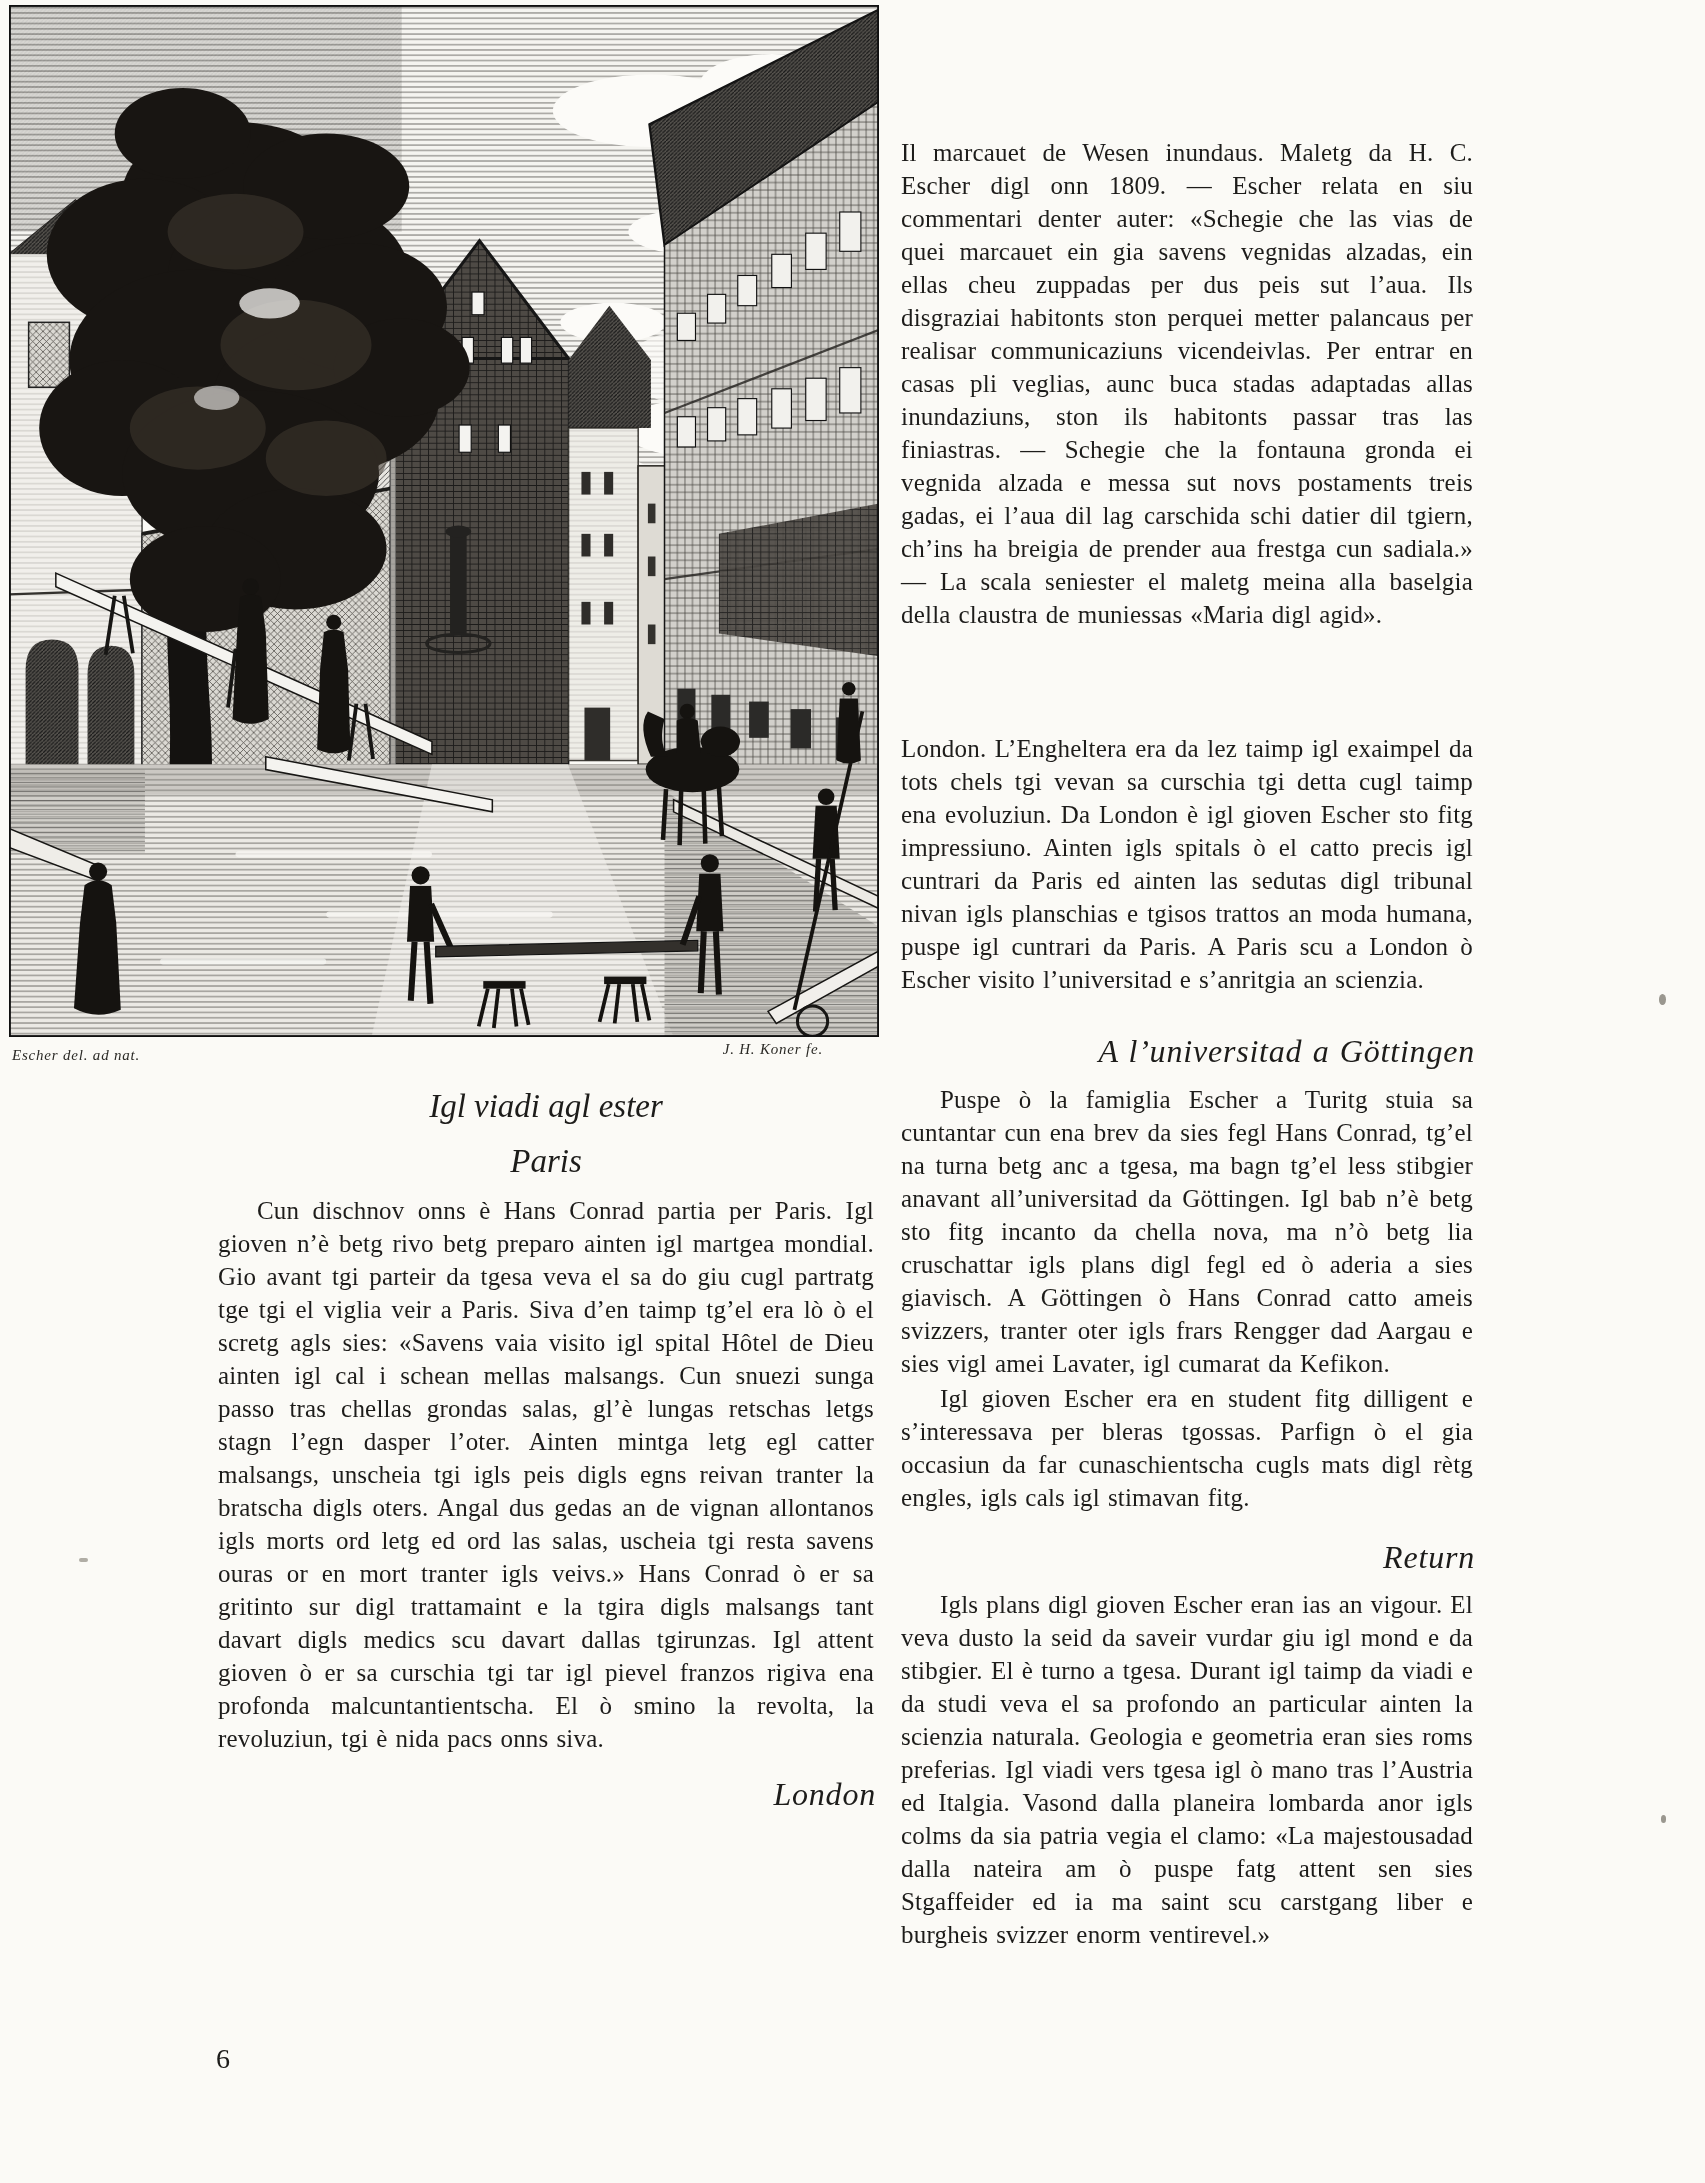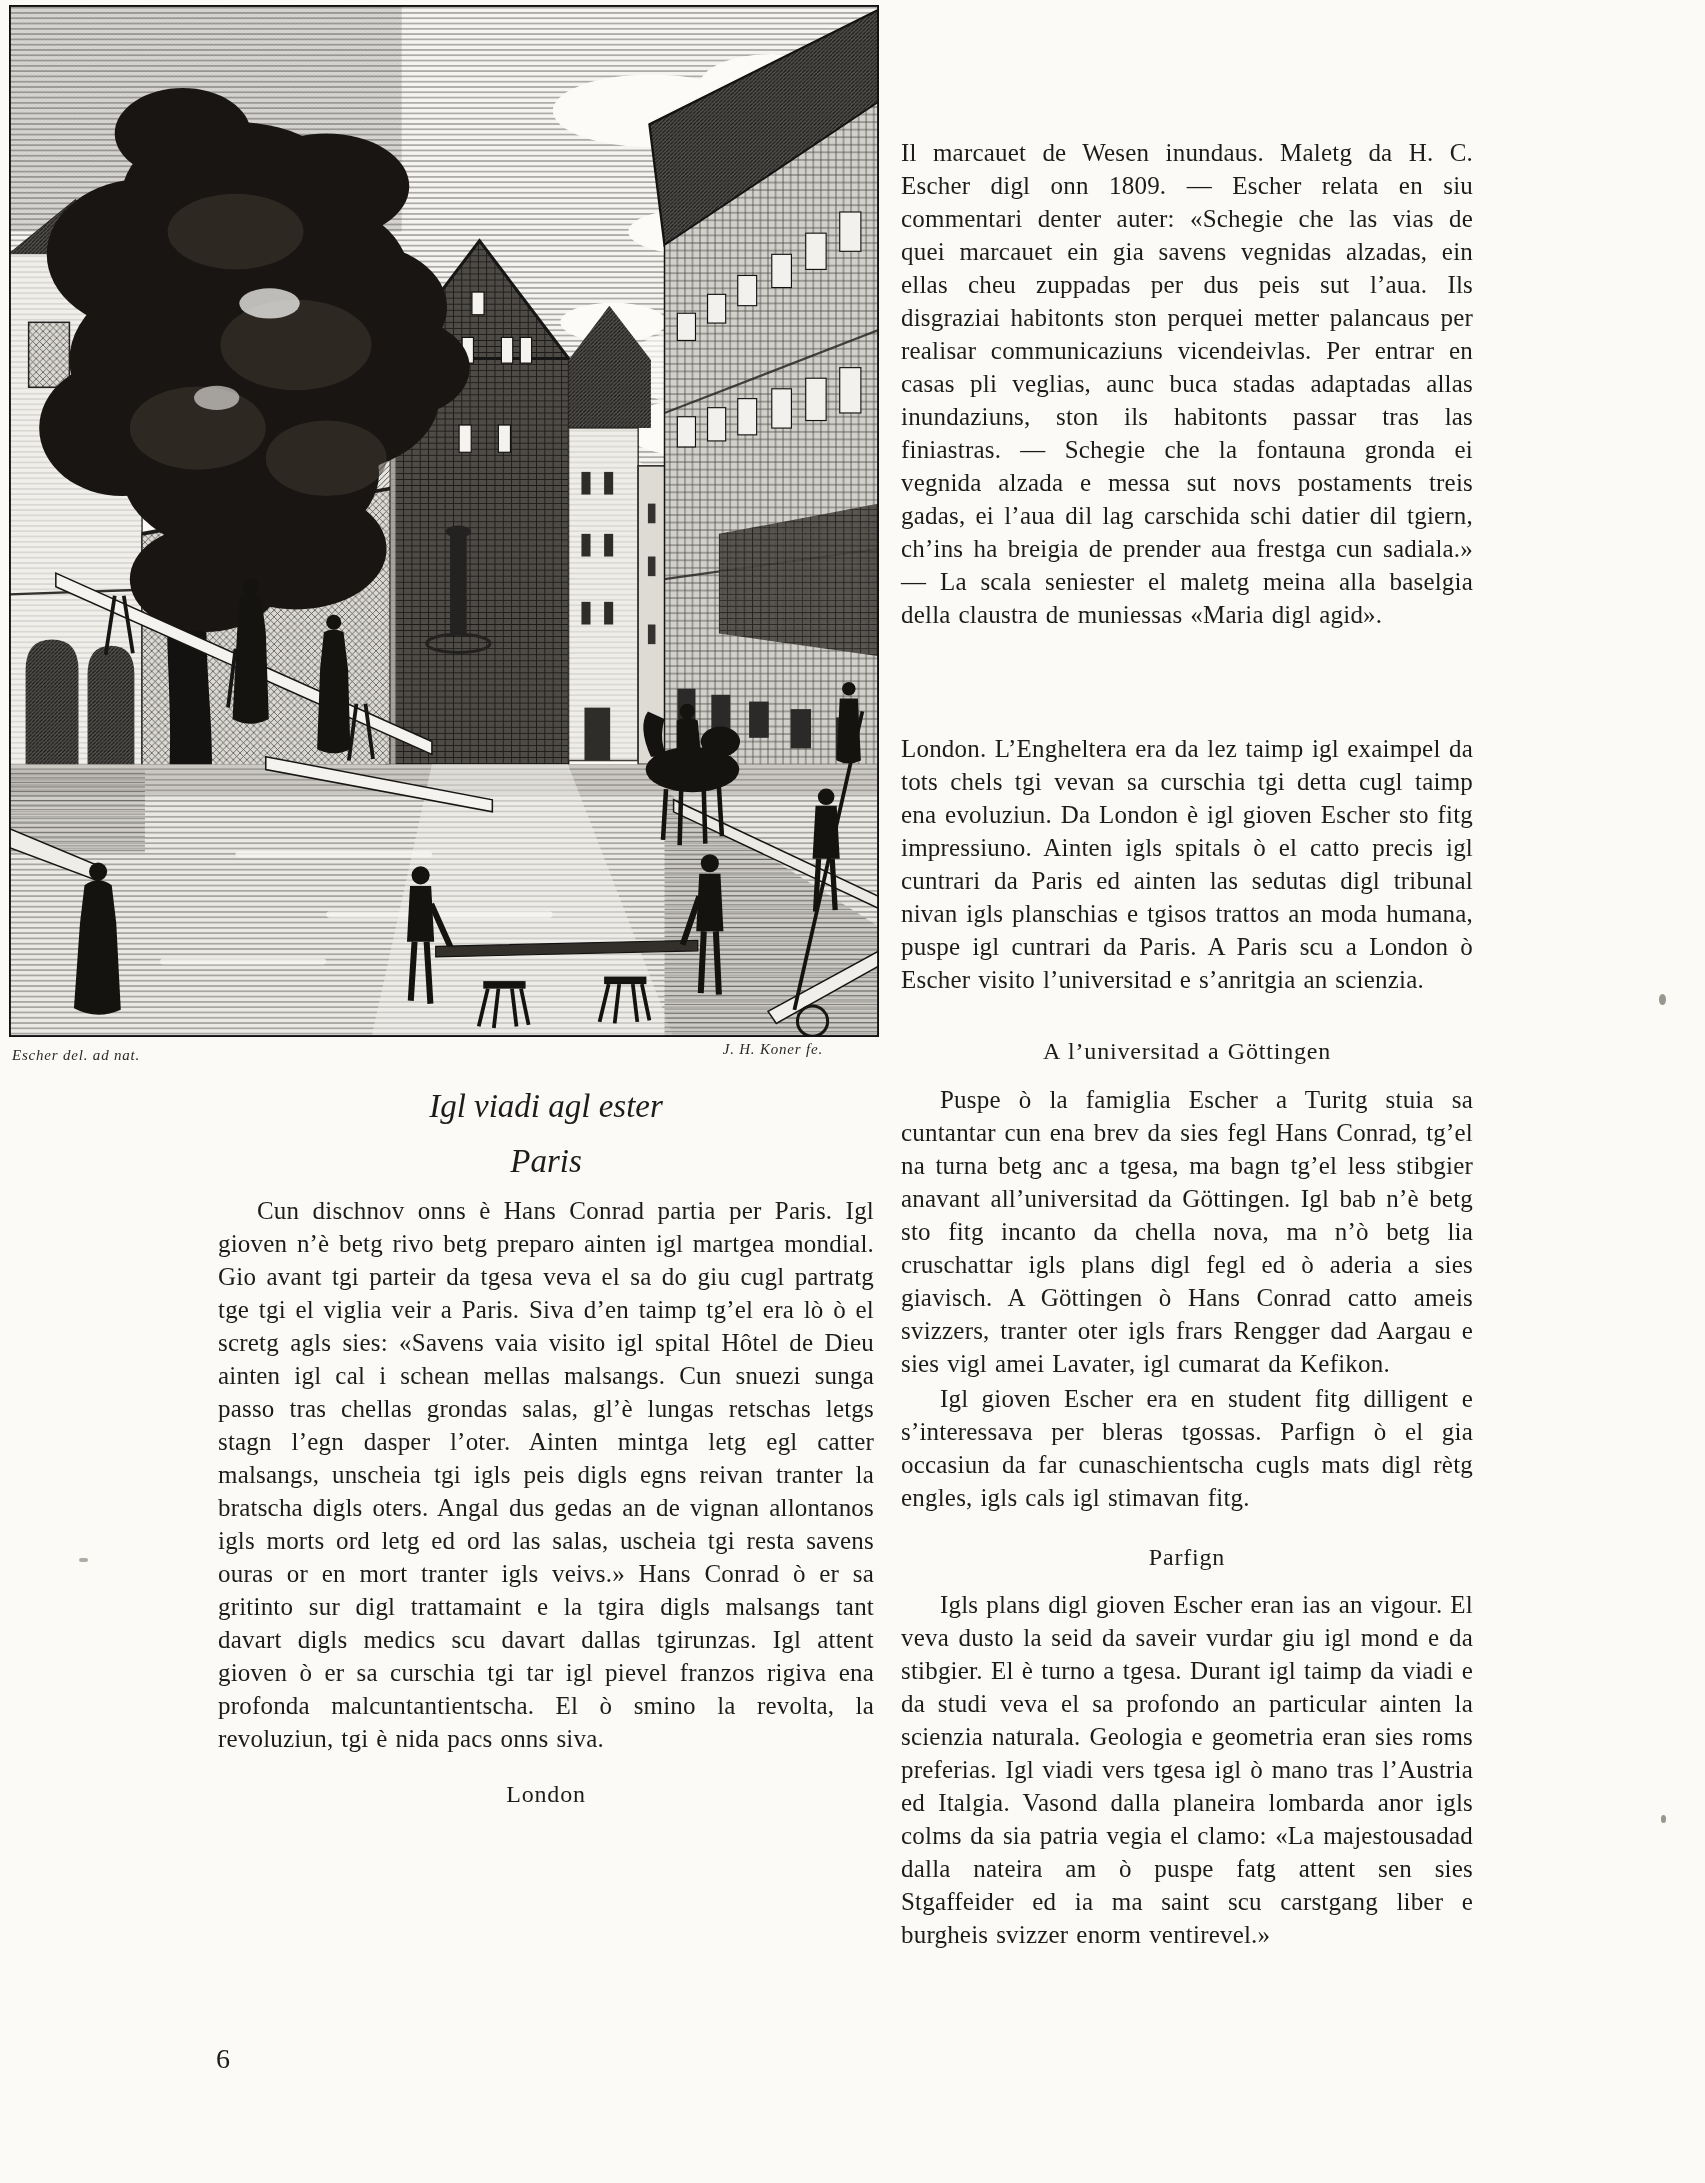--- a/index.html
+++ b/index.html
@@ -11,21 +11,21 @@
   .credit-left{left:3px;bottom:-27px;}
   .credit-right{right:56px;bottom:-21px;text-align:center;}
   .caption{position:absolute;left:216px;top:1079px;width:660px;text-align:center;
            font-style:italic;font-size:33px;line-height:1.68;}
   .col{position:absolute;text-align:justify;font-size:25px;line-height:33px;
        letter-spacing:0.2px;word-spacing:1.5px;}
   .col p{margin:2px;}
   .col-left{left:216px;top:1192px;width:660px;}
   .col-right{left:899px;top:134px;width:576px;}
   .indent{text-indent:39px;}
-  .section-heading{text-align:center;font-weight:normal;font-size:24px;
+  .section-heading{text-align:right;font-style:italic;font-weight:normal;font-size:32px;
                    letter-spacing:0.8px;margin:0;}
   .col-left .section-heading{margin:23px 0 16.6px;}
   .h-univ{margin:39px 0 15px;}
   .h-return{margin:27px 0 13.6px;}
   .gap-before{margin-top:101px !important;}
   .page-number{position:absolute;left:216px;top:2043px;font-size:28px;}
   .speck{position:absolute;background:#9a978f;border-radius:50%;}
   .speck1{left:1659px;top:994px;width:6.8px;height:10.6px;}
   .speck2{left:1661px;top:1815px;width:5.3px;height:7.6px;}
   .speck3{left:79px;top:1558px;width:9px;height:3.8px;border-radius:2.3px;background:#b0ada5;}
@@ -282,21 +282,21 @@
     <p class="indent">Cun dischnov onns è Hans Conrad partia per Paris. Igl gioven n’è betg rivo betg preparo ainten igl martgea mondial. Gio avant tgi parteir da tgesa veva el sa do giu cugl partratg tge tgi el viglia veir a Paris. Siva d’en taimp tg’el era lò ò el scretg agls sies: «Savens vaia visito igl spital Hôtel de Dieu ainten igl cal i schean mellas malsangs. Cun snuezi sunga passo tras chellas grondas salas, gl’è lungas retschas letgs stagn l’egn dasper l’oter. Ainten mintga letg egl catter malsangs, unscheia tgi igls peis digls egns reivan tranter la bratscha digls oters. Angal dus gedas an de vignan allontanos igls morts ord letg ed ord las salas, uscheia tgi resta savens ouras or en mort tranter igls veivs.» Hans Conrad ò er sa gritinto sur digl trattamaint e la tgira digls malsangs tant davart digls medics scu davart dallas tgirunzas. Igl attent gioven ò er sa curschia tgi tar igl pievel franzos rigiva ena profonda malcuntantientscha. El ò smino la revolta, la revoluziun, tgi è nida pacs onns siva.</p>
     <h3 class="section-heading">London</h3>
   </div>
 
   <div class="col col-right">
     <p>Il marcauet de Wesen inundaus. Maletg da H. C. Escher digl onn 1809. — Escher relata en siu commentari denter auter: «Schegie che las vias de quei marcauet ein gia savens vegnidas alzadas, ein ellas cheu zuppadas per dus peis sut l’aua. Ils disgraziai habitonts ston perquei metter palancaus per realisar communicaziuns vicendeivlas. Per entrar en casas pli veglias, aunc buca stadas adaptadas allas inundaziuns, ston ils habitonts passar tras las finiastras. — Schegie che la fontauna gronda ei vegnida alzada e messa sut novs postaments treis gadas, ei l’aua dil lag carschida schi datier dil tgiern, ch’ins ha breigia de prender aua frestga cun sadiala.» — La scala seniester el maletg meina alla baselgia della claustra de muniessas «Maria digl agid».</p>
     <p class="gap-before">London. L’Engheltera era da lez taimp igl exaimpel da tots chels tgi vevan sa curschia tgi detta cugl taimp ena evoluziun. Da London è igl gioven Escher sto fitg impressiuno. Ainten igls spitals ò el catto precis igl cuntrari da Paris ed ainten las sedutas digl tribunal nivan igls planschias e tgisos trattos an moda humana, puspe igl cuntrari da Paris. A Paris scu a London ò Escher visito l’universitad e s’anritgia an scienzia.</p>
     <h3 class="section-heading h-univ">A l’universitad a Göttingen</h3>
     <p class="indent">Puspe ò la famiglia Escher a Turitg stuia sa cuntantar cun ena brev da sies fegl Hans Conrad, tg’el na turna betg anc a tgesa, ma bagn tg’el less stibgier anavant all’universitad da Göttingen. Igl bab n’è betg sto fitg incanto da chella nova, ma n’ò betg lia cruschattar igls plans digl fegl ed ò aderia a sies giavisch. A Göttingen ò Hans Conrad catto ameis svizzers, tranter oter igls frars Rengger dad Aargau e sies vigl amei Lavater, igl cumarat da Kefikon.</p>
     <p class="indent">Igl gioven Escher era en student fitg dilligent e s’interessava per bleras tgossas. Parfign ò el gia occasiun da far cunaschientscha cugls mats digl rètg engles, igls cals igl stimavan fitg.</p>
-    <h3 class="section-heading h-return">Parfign</h3>
+    <h3 class="section-heading h-return">Return</h3>
     <p class="indent">Igls plans digl gioven Escher eran ias an vigour. El veva dusto la seid da saveir vurdar giu igl mond e da stibgier. El è turno a tgesa. Durant igl taimp da viadi e da studi veva el sa profondo an particular ainten la scienzia naturala. Geologia e geometria eran sies roms preferias. Igl viadi vers tgesa igl ò mano tras l’Austria ed Italgia. Vasond dalla planeira lombarda anor igls colms da sia patria vegia el clamo: «La majestousadad dalla nateira am ò puspe fatg attent sen sies Stgaffeider ed ia ma saint scu carstgang liber e burgheis svizzer enorm ventirevel.»</p>
   </div>
 
   <div class="page-number">6</div>
 
   <div class="speck speck1"></div>
   <div class="speck speck2"></div>
   <div class="speck speck3"></div>
 </div>
 

